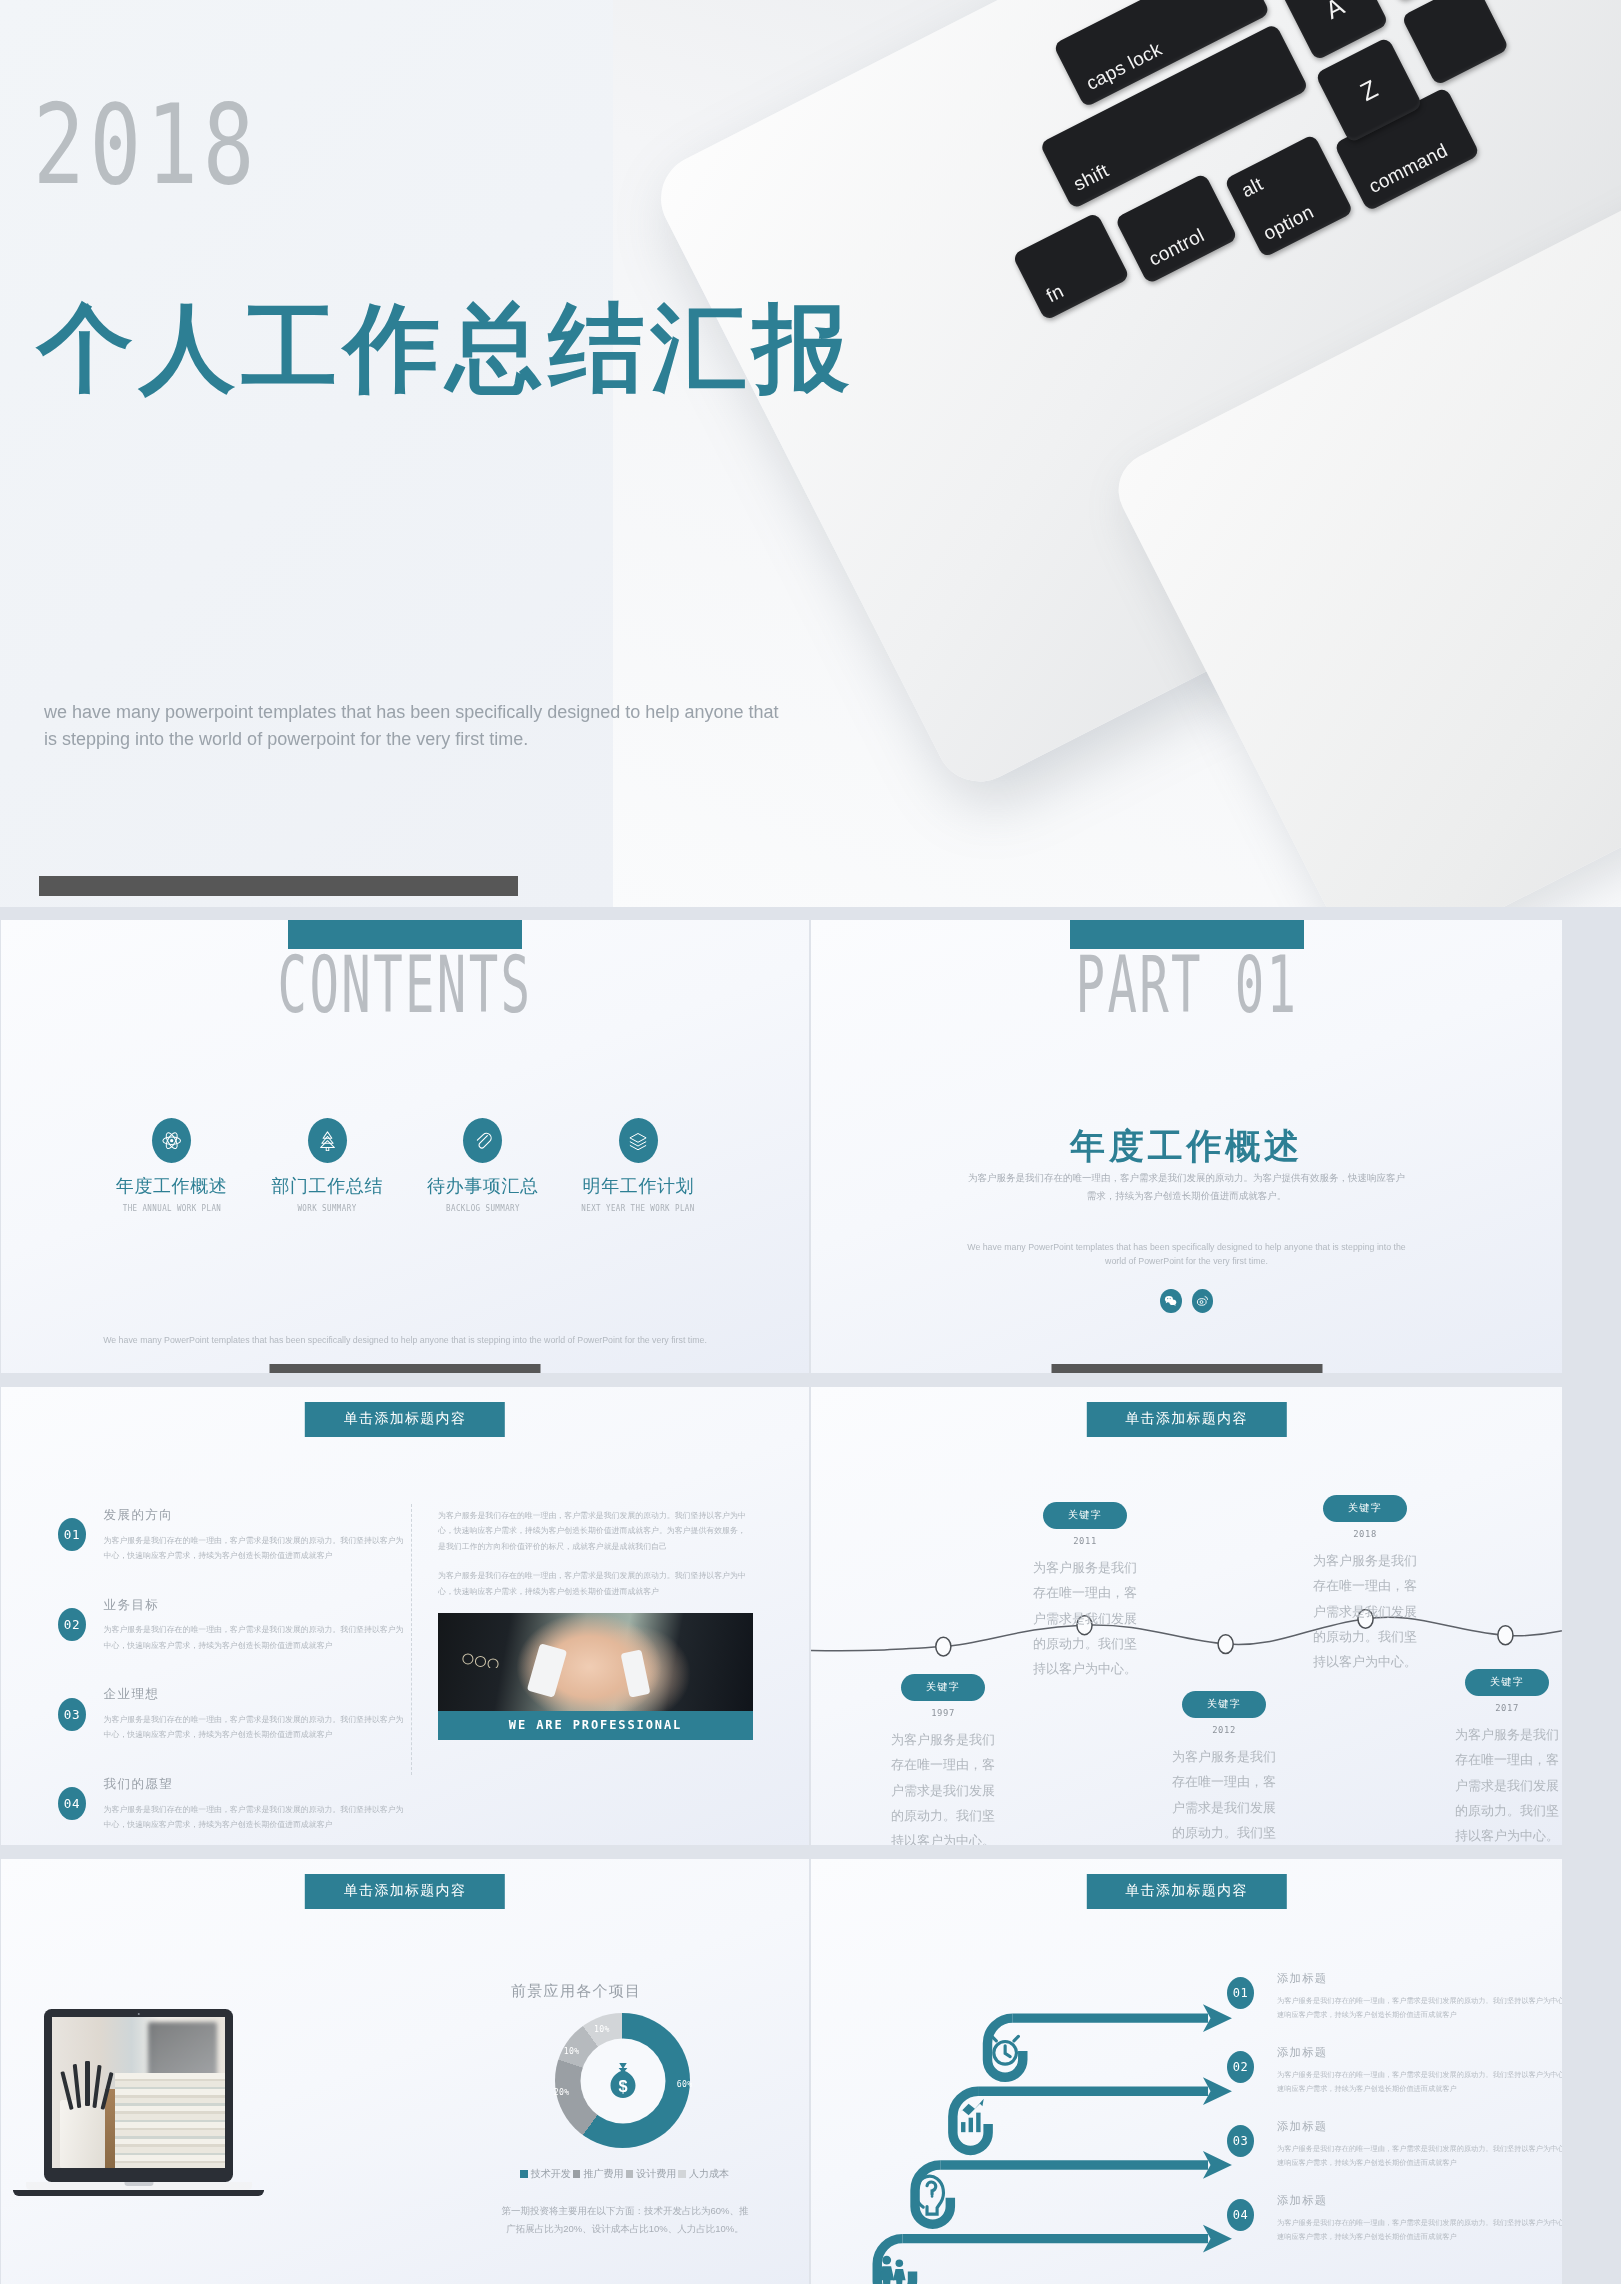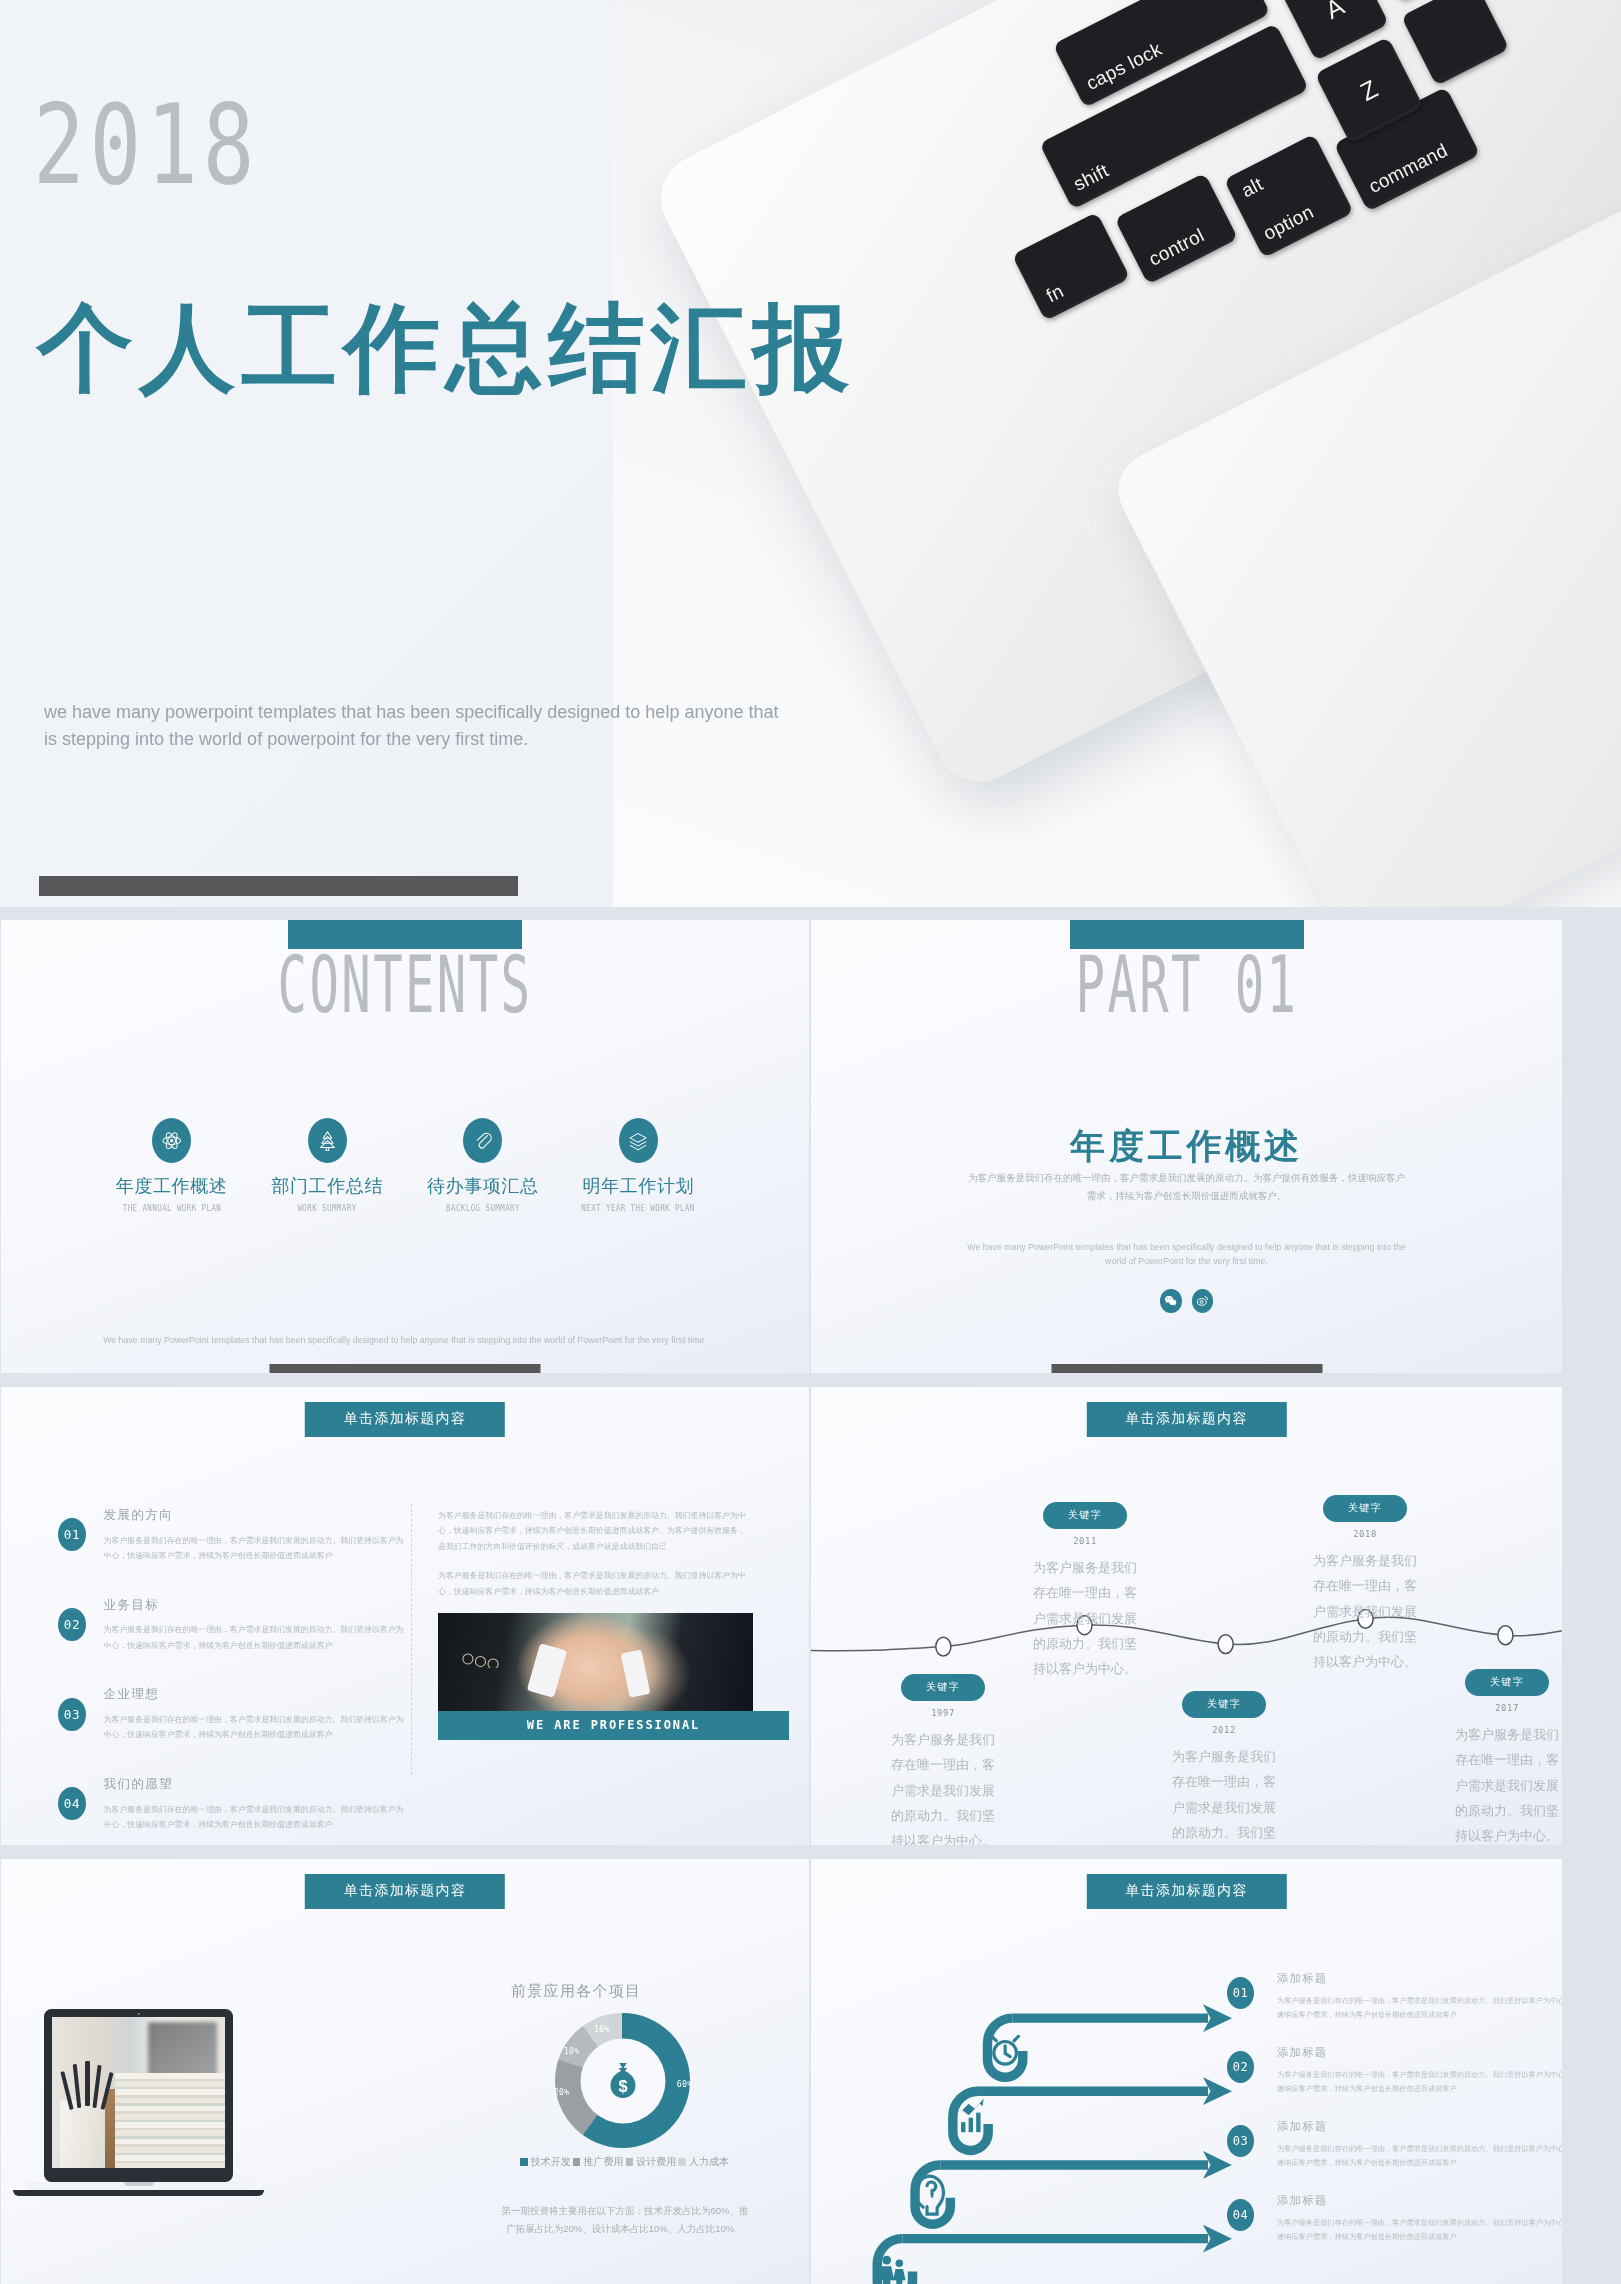--- a/index.html
+++ b/index.html
@@ -173,21 +173,21 @@
   .photo-hands {
     width: 315px; height: 98px;
     background:
       radial-gradient(ellipse 101px 76px at 48% 55%, #f0cdb4 0%, #e3b89a 40%, rgba(0,0,0,0) 72%),
       radial-gradient(ellipse 82px 69px at 62% 62%, #eac3a6 0%, rgba(0,0,0,0) 70%),
       linear-gradient(100deg, #14171a 0%, #1d2227 22%, #8c9c94 45%, #9fb0a6 58%, #20262c 74%, #10141a 100%);
       position: relative; overflow: hidden;
   }
   .cuff { position: absolute; background: #f3f4f5; }
   .photo-caption {
-    width: 351px; background: #2d7f94; color: #fff; text-align: center;
+    width: 315px; background: #2d7f94; color: #fff; text-align: center;
     font-size: 12px; letter-spacing: 1.9px; padding: 7px 0 8.2px 0;
     font-family: "DejaVu Sans Mono", monospace; font-weight: 600;
   }
 
   
   .tl-wrap { position: absolute; inset: 0; }
   .tl-node { position: absolute; text-align: center; width: 132px; }
   .kw-pill {
     background: #2d7f94; color: #fff; font-size: 10px; letter-spacing: 1.3px;
     border-radius: 14px; padding: 5.7px 0 7px 0; width: 84px; margin: 0 auto;
@@ -220,21 +220,21 @@
   .blurbox { position: absolute; right: 7.6px; top: 5px; width: 69px; height: 57px; background: linear-gradient(140deg,#3b3f44,#7d838a); opacity:.65; border-radius: 2.5px; filter: blur(1.9px); }
   .lap-base { width: 226px; margin-left: -18px; height: 8.2px; background: #f2f3f5; border-radius: 0 0 4.4px 4.4px; position: relative; }
   .lap-notch { position: absolute; left: 50%; transform: translateX(-50%); top: 0; width: 29px; height: 4.4px; background: #c9ccd1; border-radius: 0 0 3.2px 3.2px; }
   .lap-foot { width: 251px; margin-left: -31px; height: 5.7px; background: #2b2f36; border-radius: 0 0 5.7px 5.7px; }
 
   .chart-title { position: absolute; left: 510px; top: 123px; width: 227px; font-size: 15px; color: #9aa1a9; letter-spacing: 1.3px; }
   .donut-wrap { position: absolute; left: 554px; top: 154px; width: 135px; height: 135px; }
   .donut { width: 135px; height: 135px; border-radius: 50%; position: relative; }
   .donut-hole { position: absolute; left: 50%; top: 50%; transform: translate(-50%,-50%); width: 85px; height: 85px; border-radius: 50%; background: #f7f9fc; display:flex; align-items:center; justify-content:center; }
   .pct { position: absolute; color: #fff; font-size: 8.2px; font-family: "DejaVu Sans Mono", monospace; letter-spacing: 0.3px; }
-  .legend { position: absolute; left: 504px; top: 296px; width: 239px; display:flex; justify-content:center; align-items:center; gap: 2px; flex-wrap: nowrap; }
+  .legend { position: absolute; left: 504px; top: 308px; width: 239px; display:flex; justify-content:center; align-items:center; gap: 2px; flex-wrap: nowrap; }
   .lg-item { display: flex; align-items: center; gap: 3.2px; font-size: 10px; color: #9aa1a9; white-space: nowrap; }
   .lg-sw { width: 7.6px; height: 7.6px; display:inline-block; }
   .chart-note { position: absolute; left: 498px; top: 343px; width: 252px; text-align: center; font-size: 9.5px; color: #a8aeb6; line-height: 1.9; }
 
   
   .arrows { position: absolute; left: 44px; top: 110px; width: 391px; height: 315px; }
   .step-rows { position: absolute; left: 416px; top: 112px; width: 353px; }
   .step-row { display: flex; align-items: flex-start; height: 74px; }
   .step-badge {
     flex: 0 0 auto; width: 27px; height: 32px; border-radius: 50%; background: #2d7f94;

